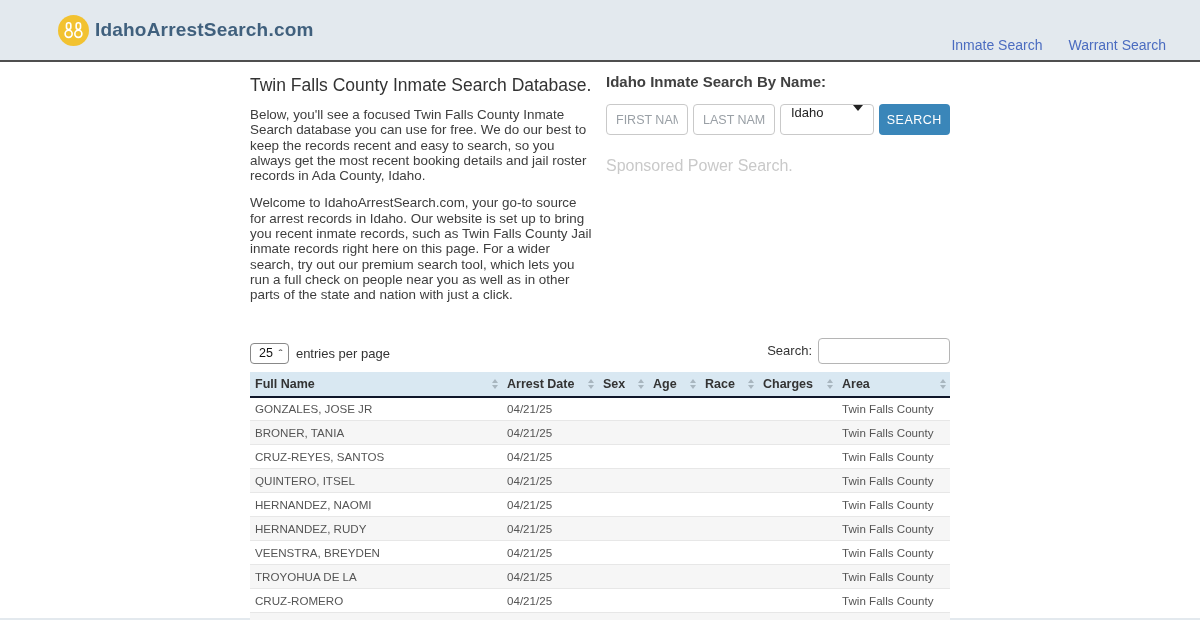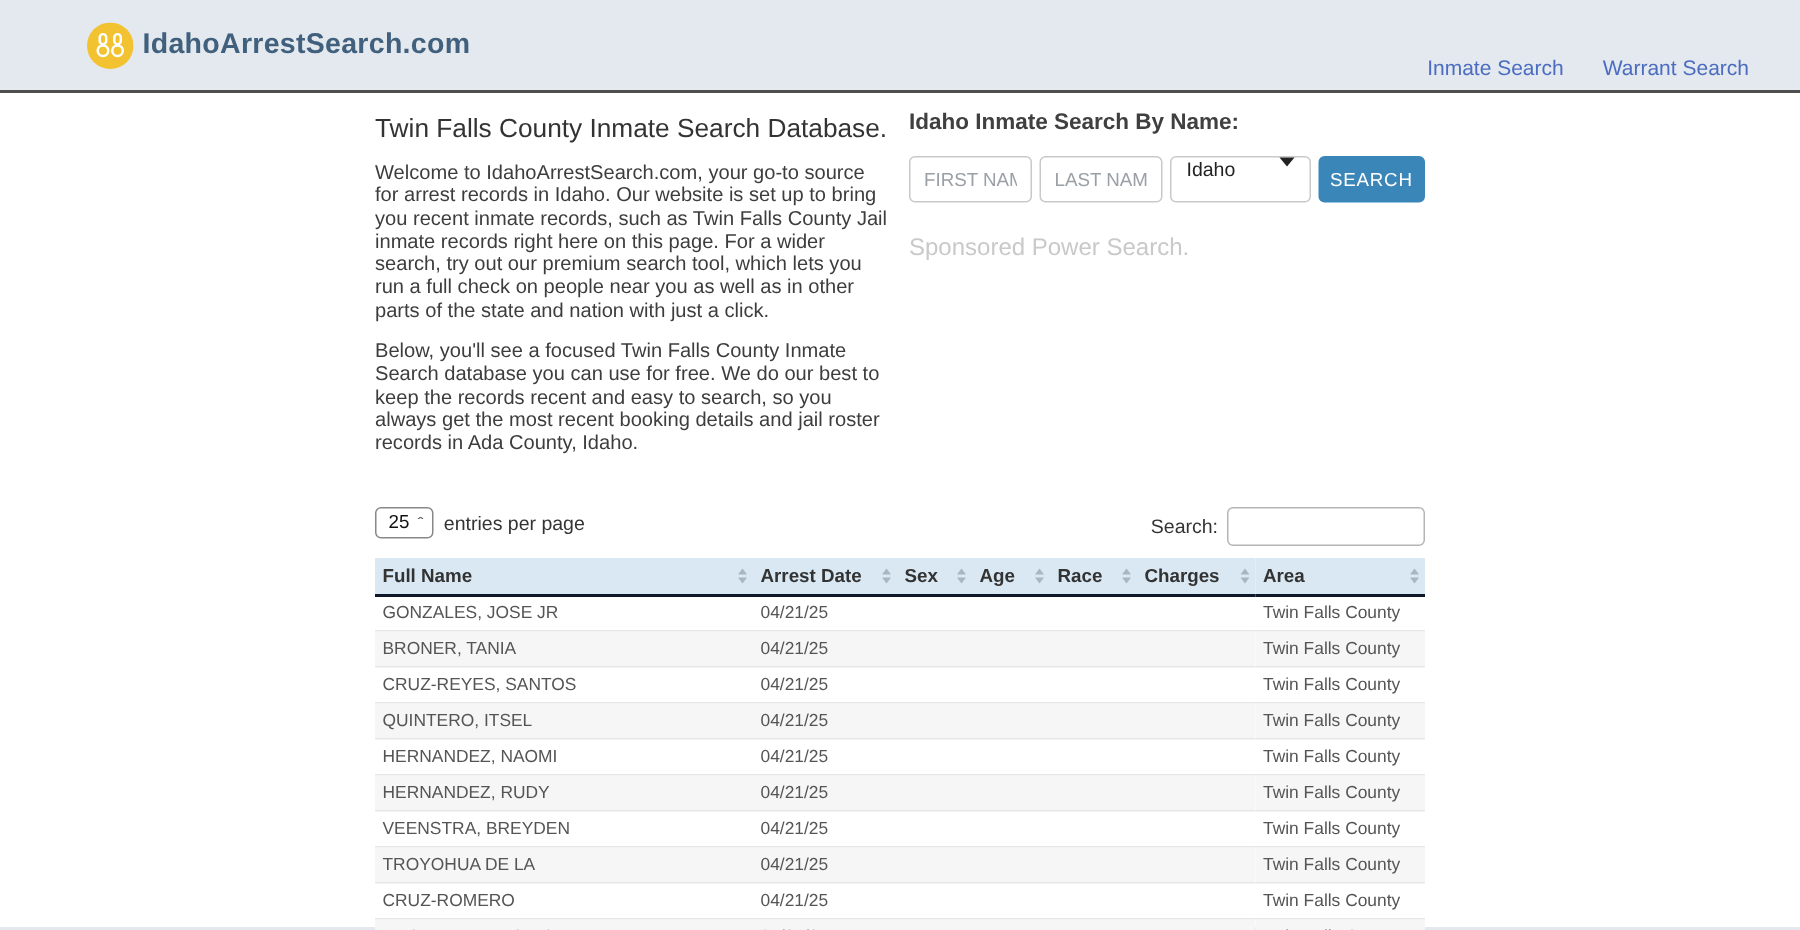--- a/index.html
+++ b/index.html
@@ -51,21 +51,21 @@
     border-right:5px solid transparent; border-top:6px solid #222; }
   .search-btn {
     width:84px; height:31px; background:#3a86b9; color:#fff; border:none;
     border-radius:4px; font-size:12.5px; letter-spacing:0.5px; cursor:pointer;
     font-family:"Liberation Sans", sans-serif;
   }
   .sponsored { margin-top:22px; font-size:16px; color:#c9c9c9; }
 
   
   .table-area { margin-top:23px; }
-  .table-controls { display:flex; justify-content:space-between; align-items:flex-start; margin-bottom:8px; }
+  .table-controls { display:flex; justify-content:space-between; align-items:flex-end; margin-bottom:8px; }
   .controls-left { display:flex; align-items:center; gap:7px; font-size:13px; color:#333; }
   .page-size-select {
     display:inline-flex; align-items:center; gap:6px;
     border:1px solid #888; border-radius:4px; padding:1px 6px 2px 8px;
     font-size:12.5px; color:#111; background:#fff; cursor:pointer; height:21px;
   }
   .chevron { font-size:9px; color:#333; transform:scaleX(1.4); }
   .controls-right { display:flex; align-items:center; gap:6px; font-size:13px; color:#333; }
   .table-search-input {
     width:132px; height:26px; border:1px solid #b5b5b5; border-radius:4px;
@@ -117,22 +117,22 @@
       <a>Warrant Search</a>
     </nav>
   </header>
 
   <div class="content-bg">
     <div class="content">
 
       <div class="two-col">
         <section class="intro">
           <h1>Twin Falls County Inmate Search Database.</h1>
+          <p>Below, you'll see a focused Twin Falls County Inmate Search database you can use for free. We do our best to keep the records recent and easy to search, so you always get the most recent booking details and jail roster records in Ada County, Idaho.</p>
           <p>Welcome to IdahoArrestSearch.com, your go-to source for arrest records in Idaho. Our website is set up to bring you recent inmate records, such as Twin Falls County Jail inmate records right here on this page. For a wider search, try out our premium search tool, which lets you run a full check on people near you as well as in other parts of the state and nation with just a click.</p>
-          <p>Below, you'll see a focused Twin Falls County Inmate Search database you can use for free. We do our best to keep the records recent and easy to search, so you always get the most recent booking details and jail roster records in Ada County, Idaho.</p>
         </section>
 
         <section class="search-form">
           <h2>Idaho Inmate Search By Name:</h2>
           <div class="form-row">
             <input type="text" placeholder="FIRST NAME" style="">
             <input type="text" placeholder="LAST NAME" style="">
             <div class="state-select">
               <span>Idaho</span>
               <span class="caret-down"></span>

